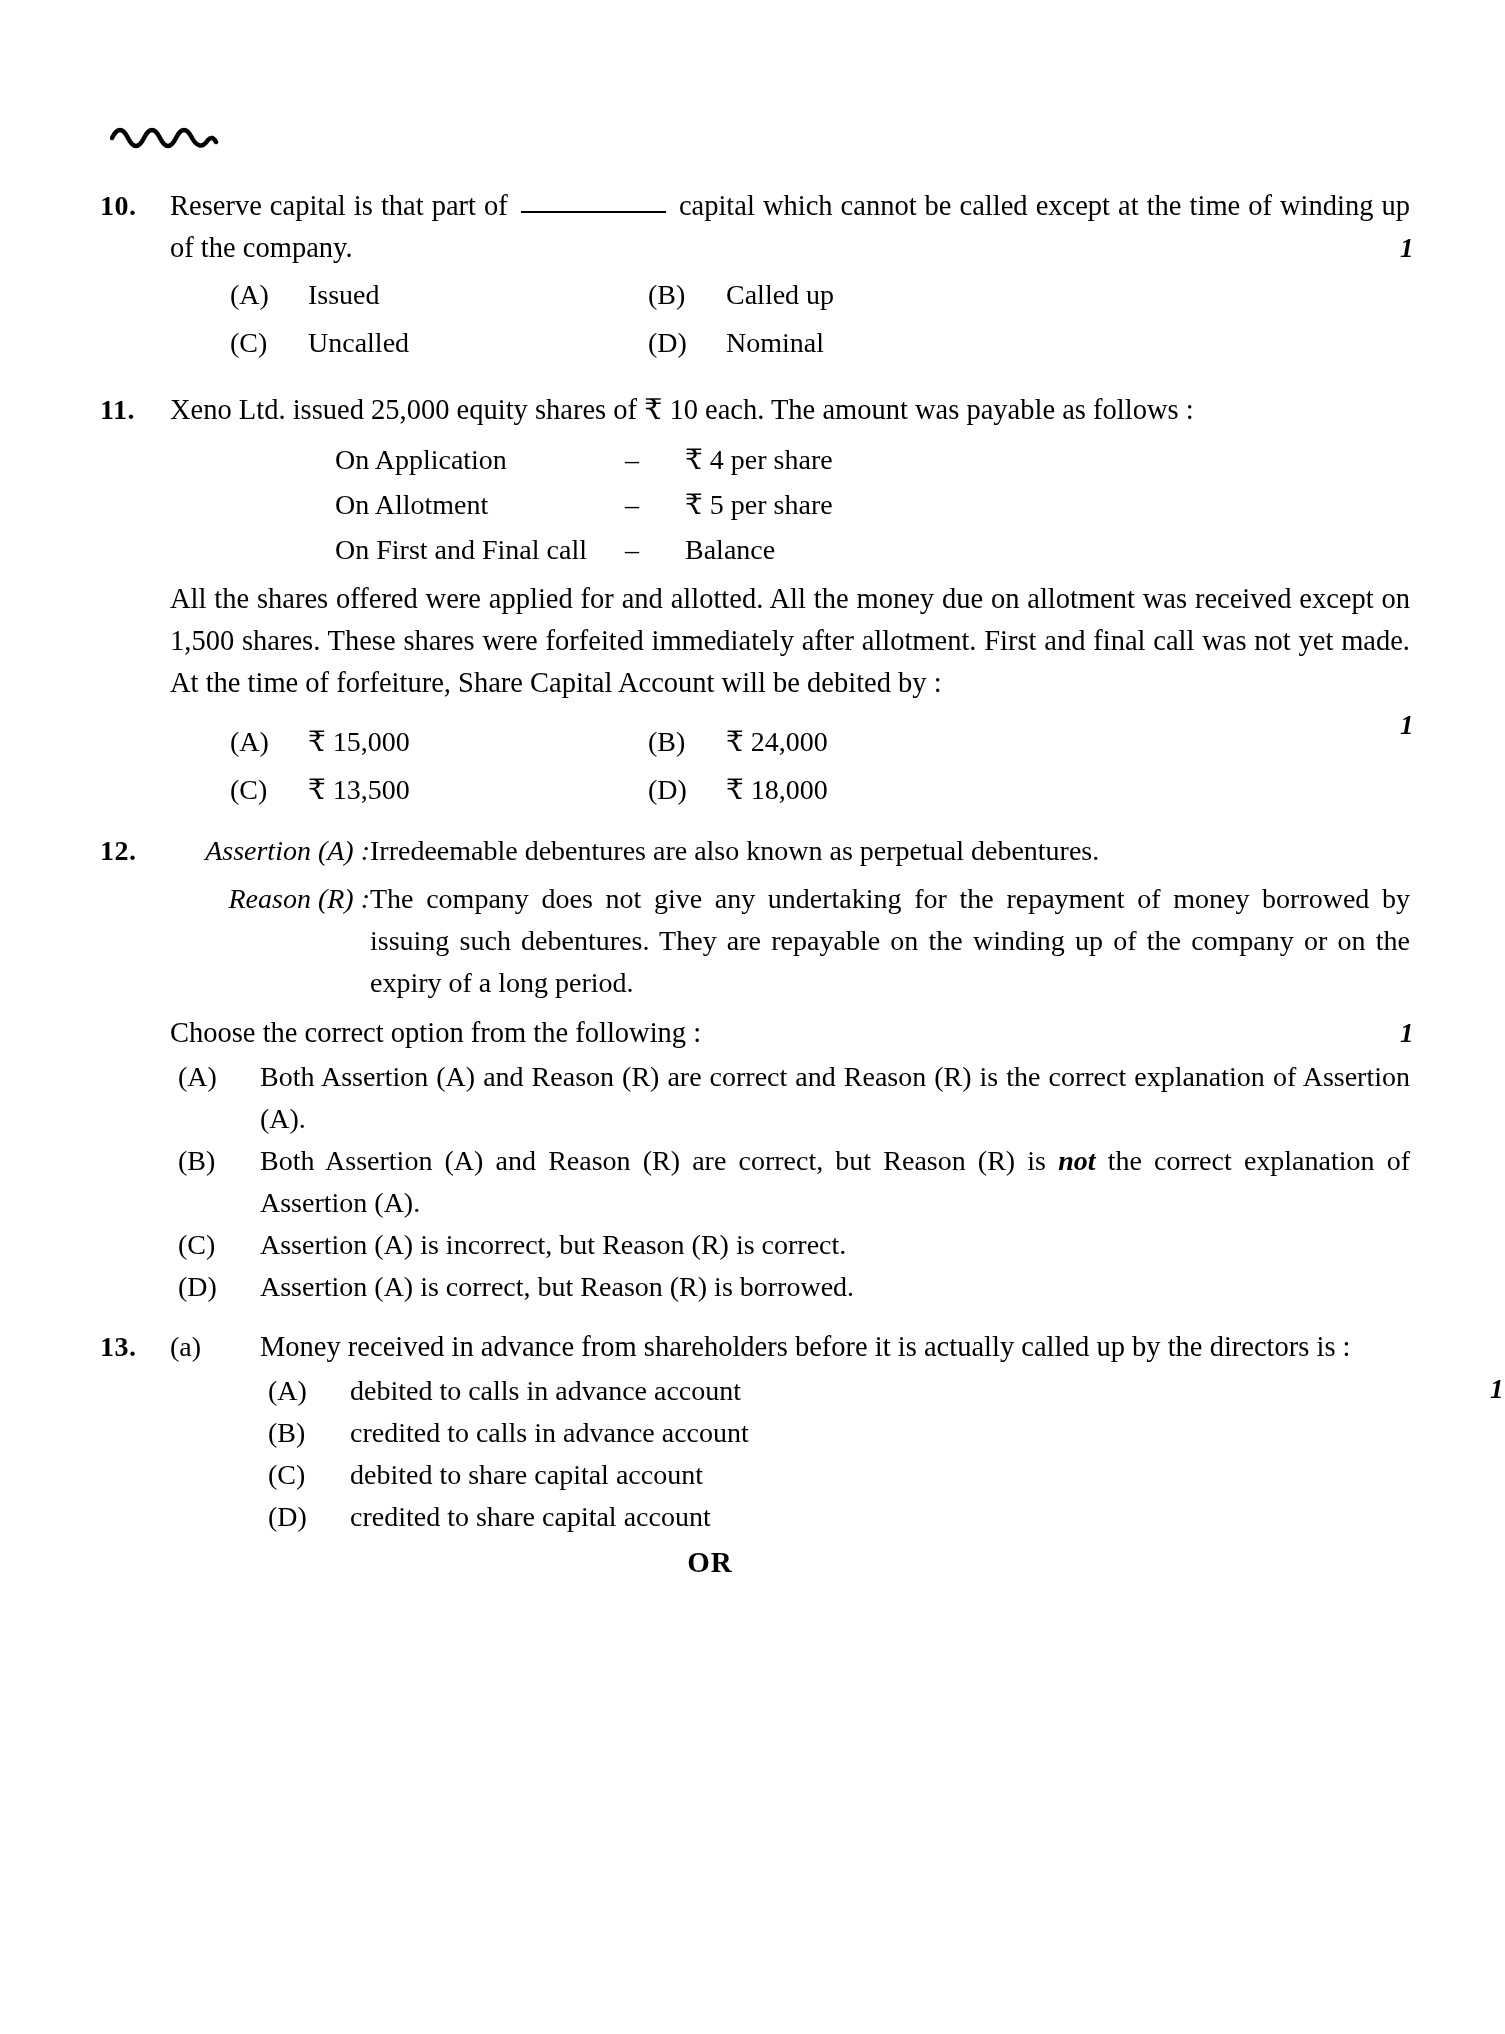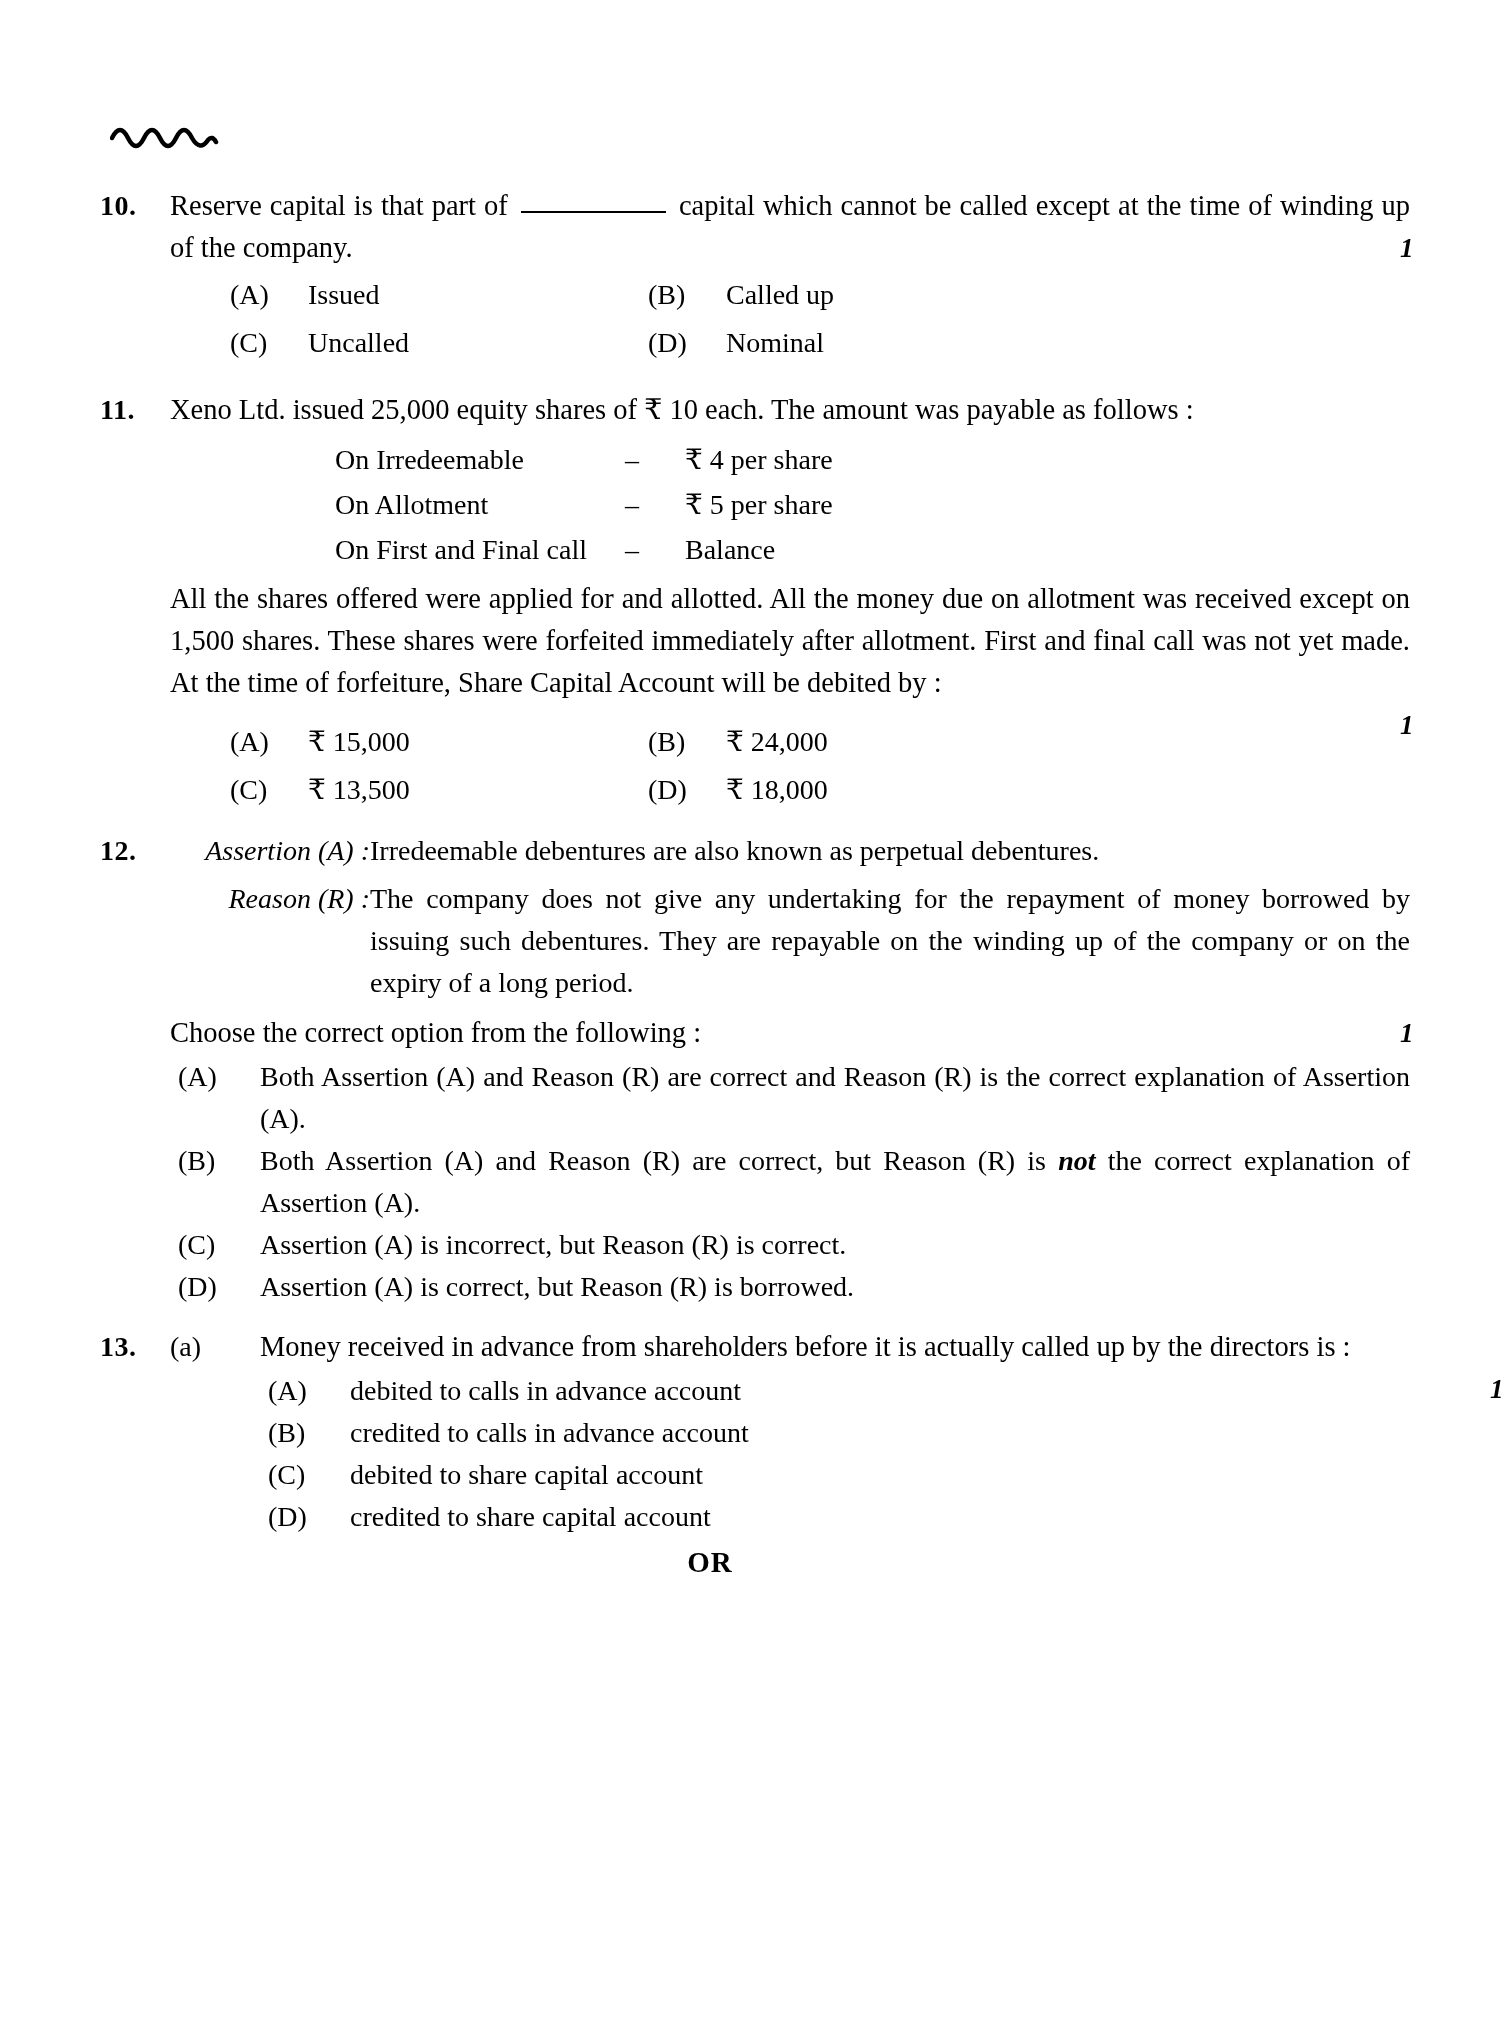--- a/index.html
+++ b/index.html
@@ -257,21 +257,21 @@
 
     <div class="spacer-24"></div>
 
     <div class="q">
       <div class="q-num">11.</div>
       <div class="q-body">
         <div class="qtext">Xeno Ltd. issued 25,000 equity shares of ₹ 10 each. The amount was payable as follows :</div>
 
         <div class="sched">
           <div class="sched-row">
-            <span class="label">On Irredeemable</span>
+            <span class="label">On Application</span>
             <span class="dash">–</span>
             <span class="amt">₹ 4 per share</span>
           </div>
           <div class="sched-row">
             <span class="label">On Allotment</span>
             <span class="dash">–</span>
             <span class="amt">₹ 5 per share</span>
           </div>
           <div class="sched-row">
             <span class="label">On First and Final call</span>

